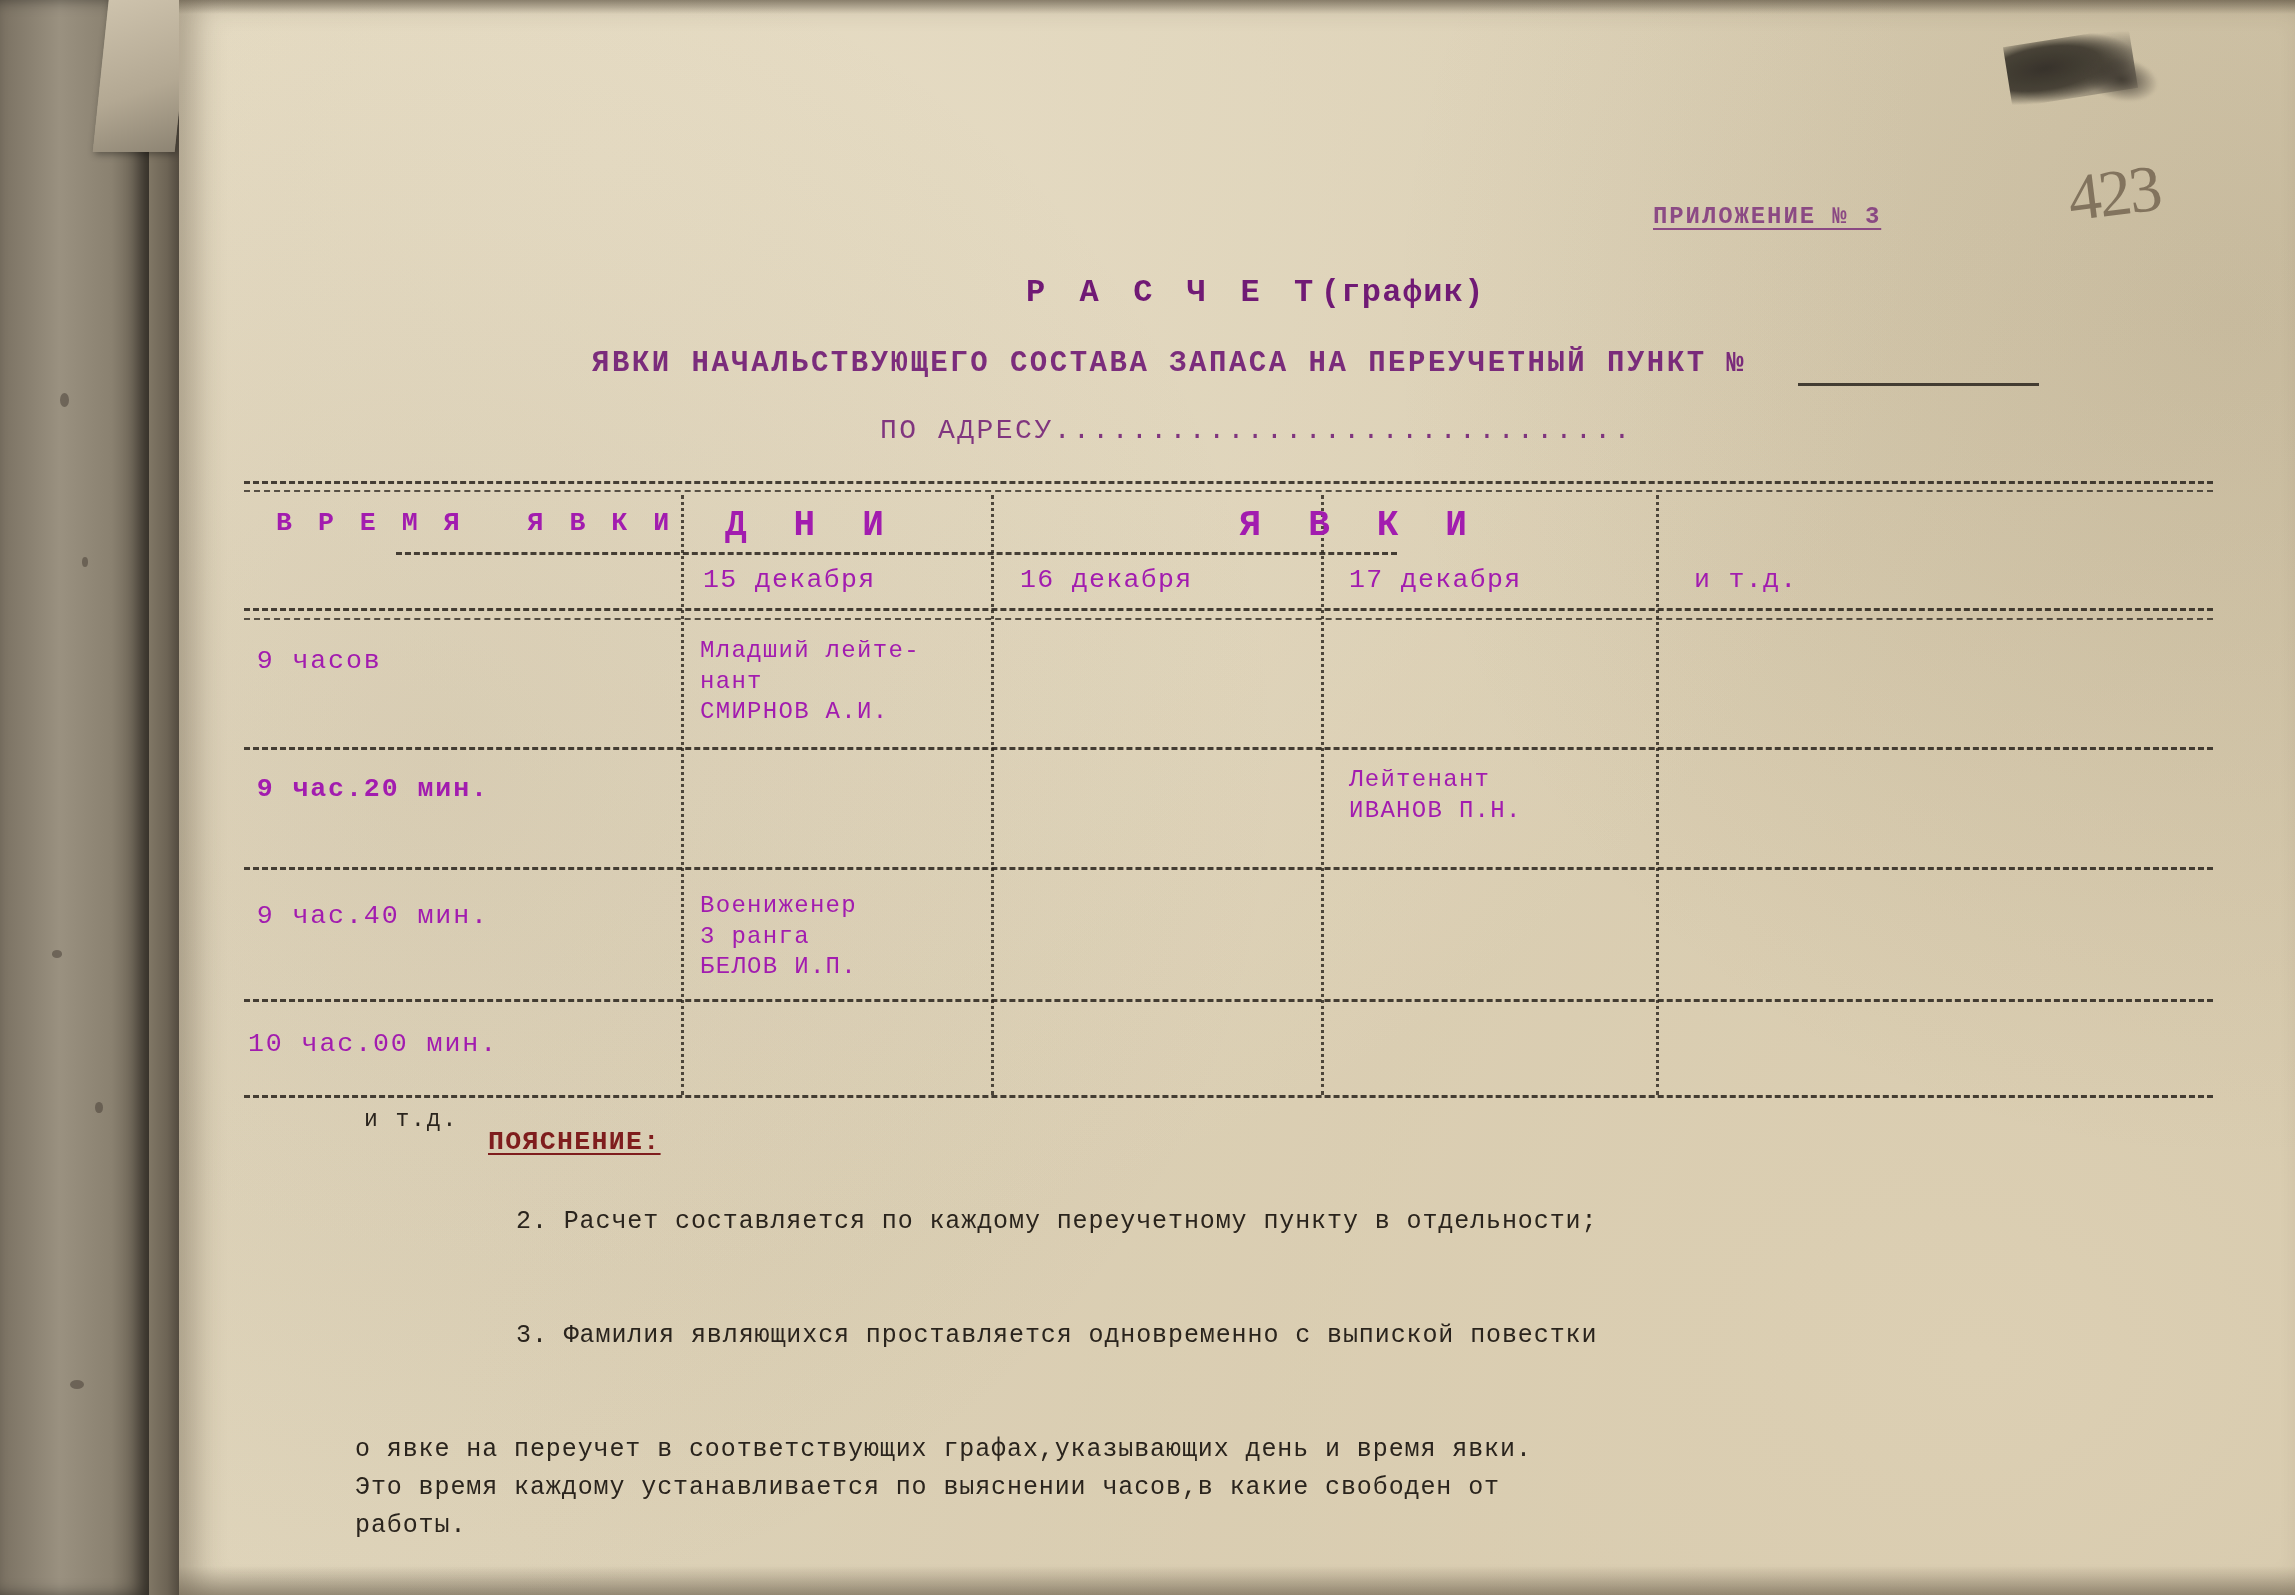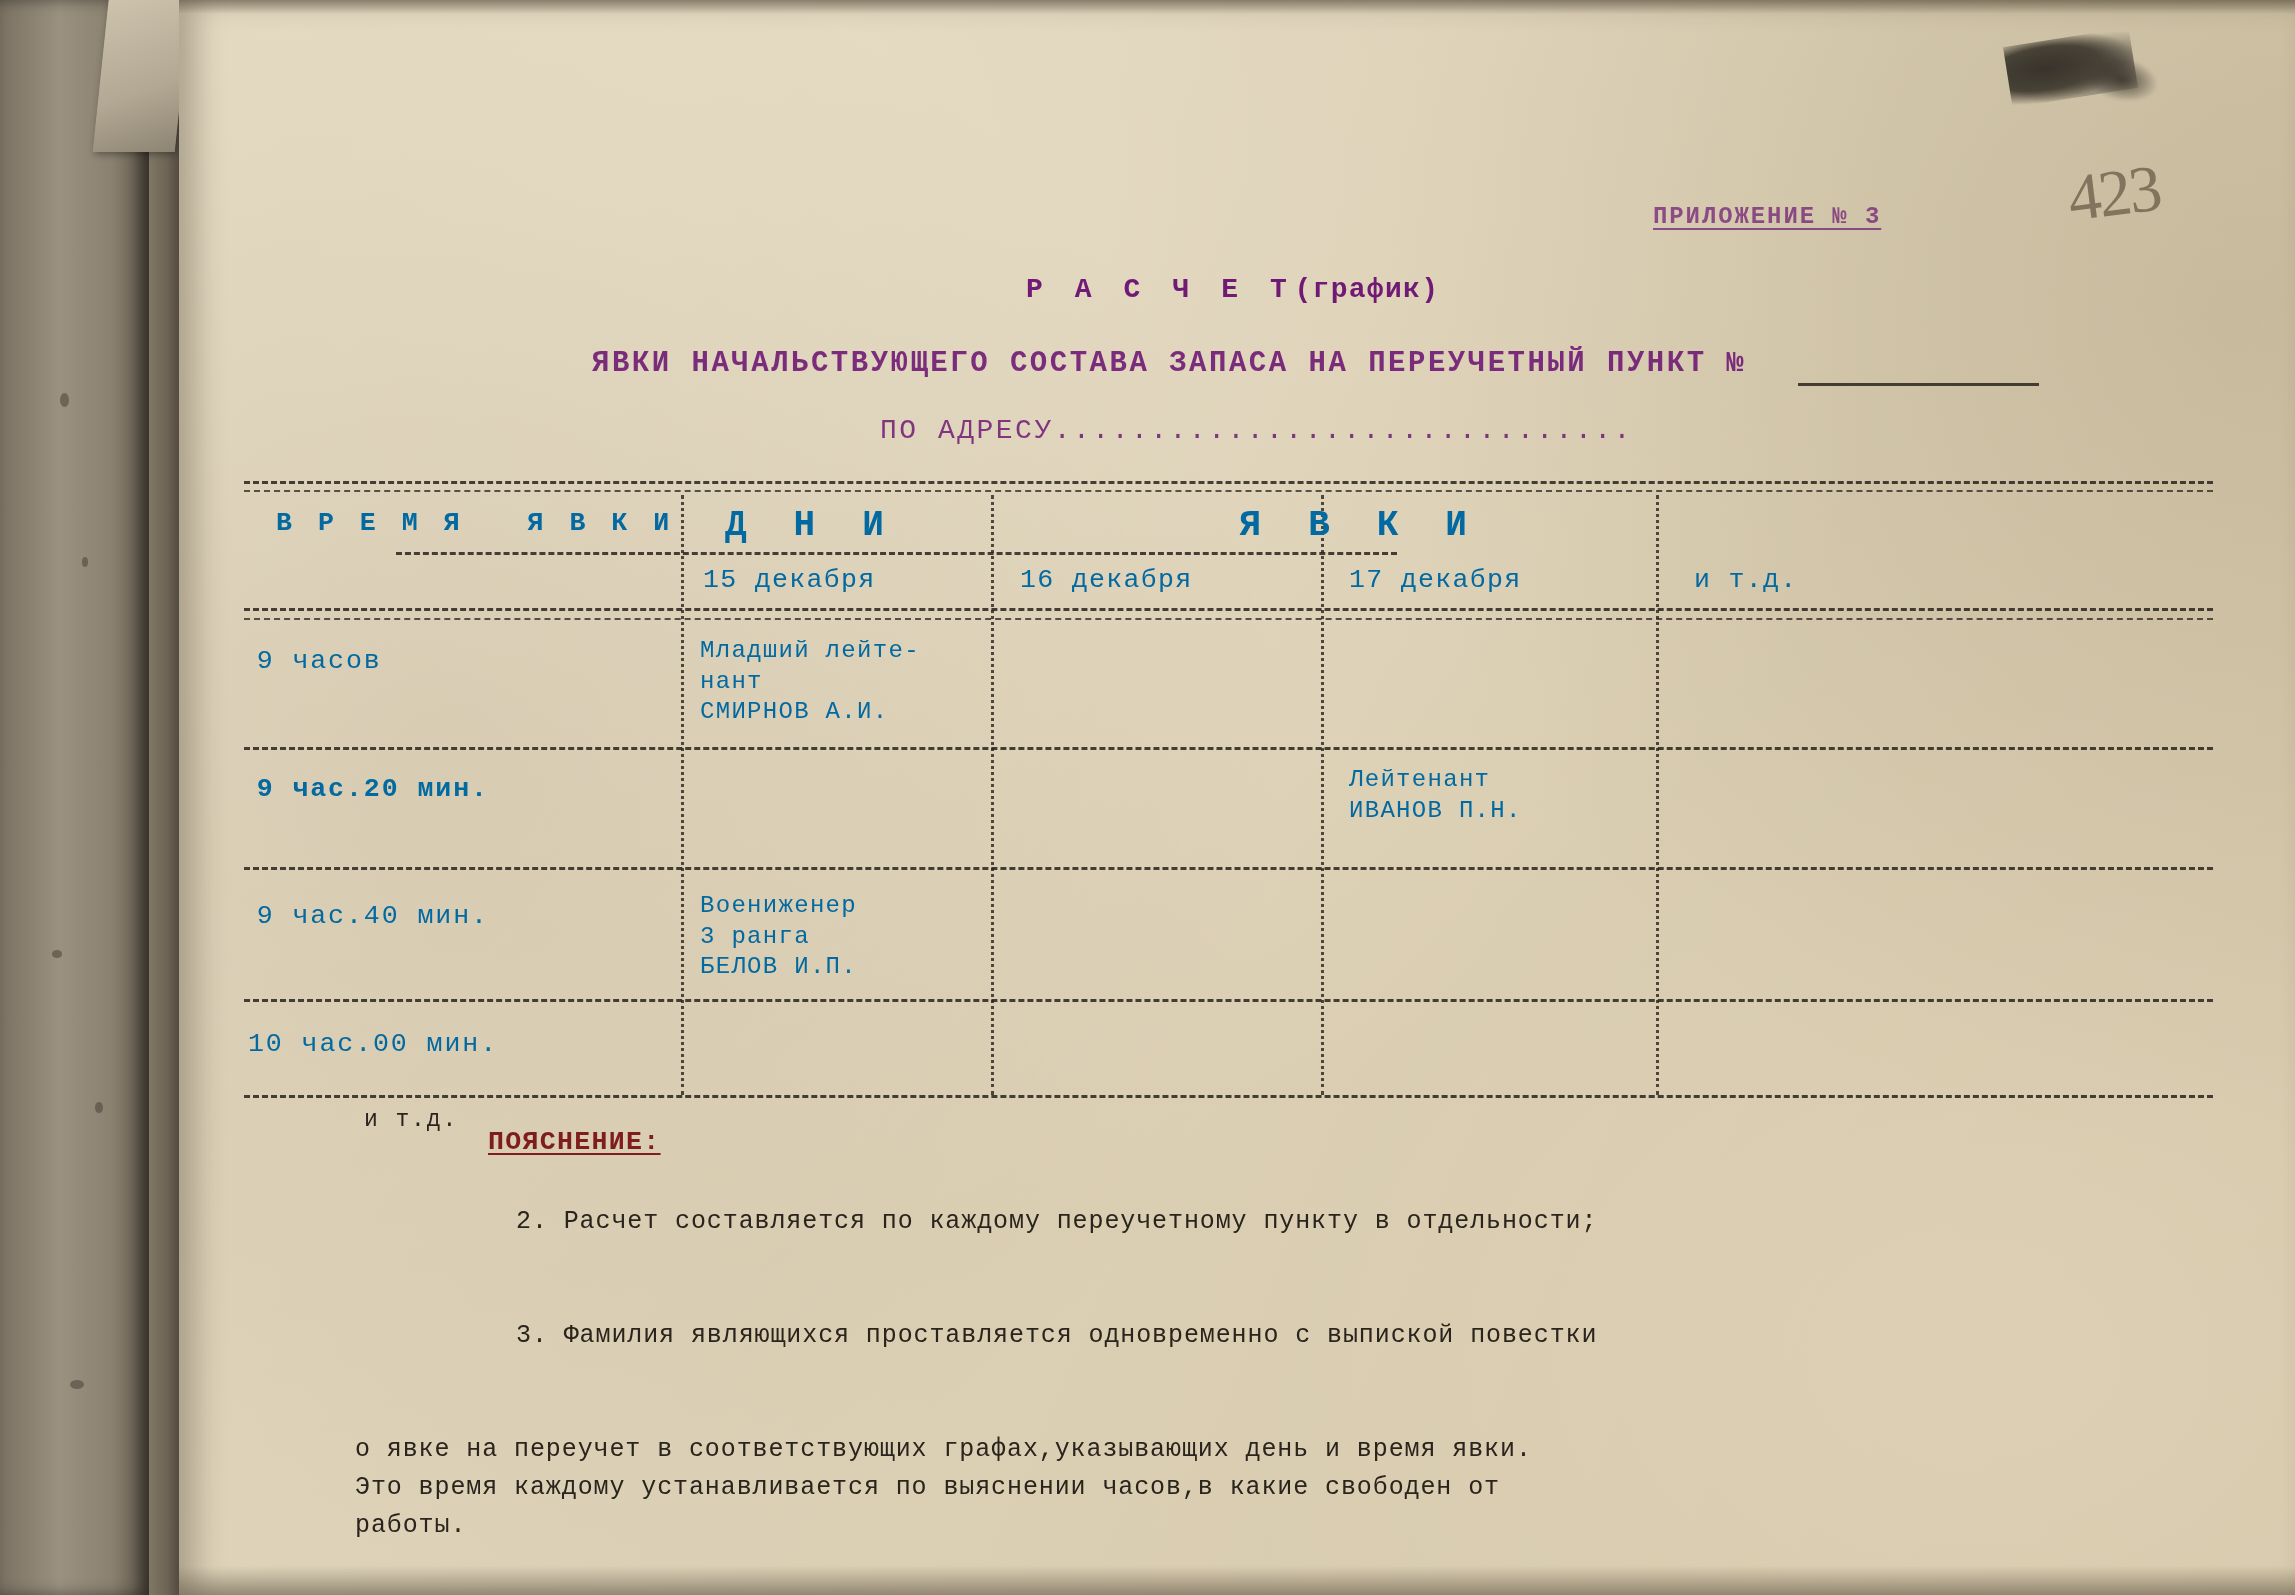--- a/index.html
+++ b/index.html
@@ -132,21 +132,21 @@
     left: 1653px; top: 203px;
     font-size: 24px;
     letter-spacing: 1.9px;
     font-weight: bold;
     opacity: .72;
     text-decoration: underline;
     text-underline-offset: 5px;
   }
   .title-main {
     left: 1026px; top: 274px;
-    font-size: 28px;
+    font-size: 32px;
     font-weight: bold;
     letter-spacing: 7.6px;
     text-align: center;
   }
   .title-main .paren { letter-spacing: 1.3px; }
   .title-sub {
     left: 592px; top: 347px;
     font-size: 29px;
     font-weight: bold;
     letter-spacing: 2.5px;
@@ -181,21 +181,21 @@
   .rule.thin { border-top: 2.5px dashed #2a241d; opacity: .75; }
   .vrule {
     position: absolute;
     width: 0;
     border-left: 3.2px dotted #2a241d;
     opacity: .8;
   }
   .cell {
     position: absolute;
     font-family: "Liberation Mono", monospace;
-    color: #0369a1;
+    color: #a21caf;
     white-space: pre;
     font-size: 24px;
     letter-spacing: 1.3px;
     line-height: 1.28;
   }
   .hdr-days {
     font-size: 36px;
     font-weight: bold;
     letter-spacing: 12.7px;
   }

